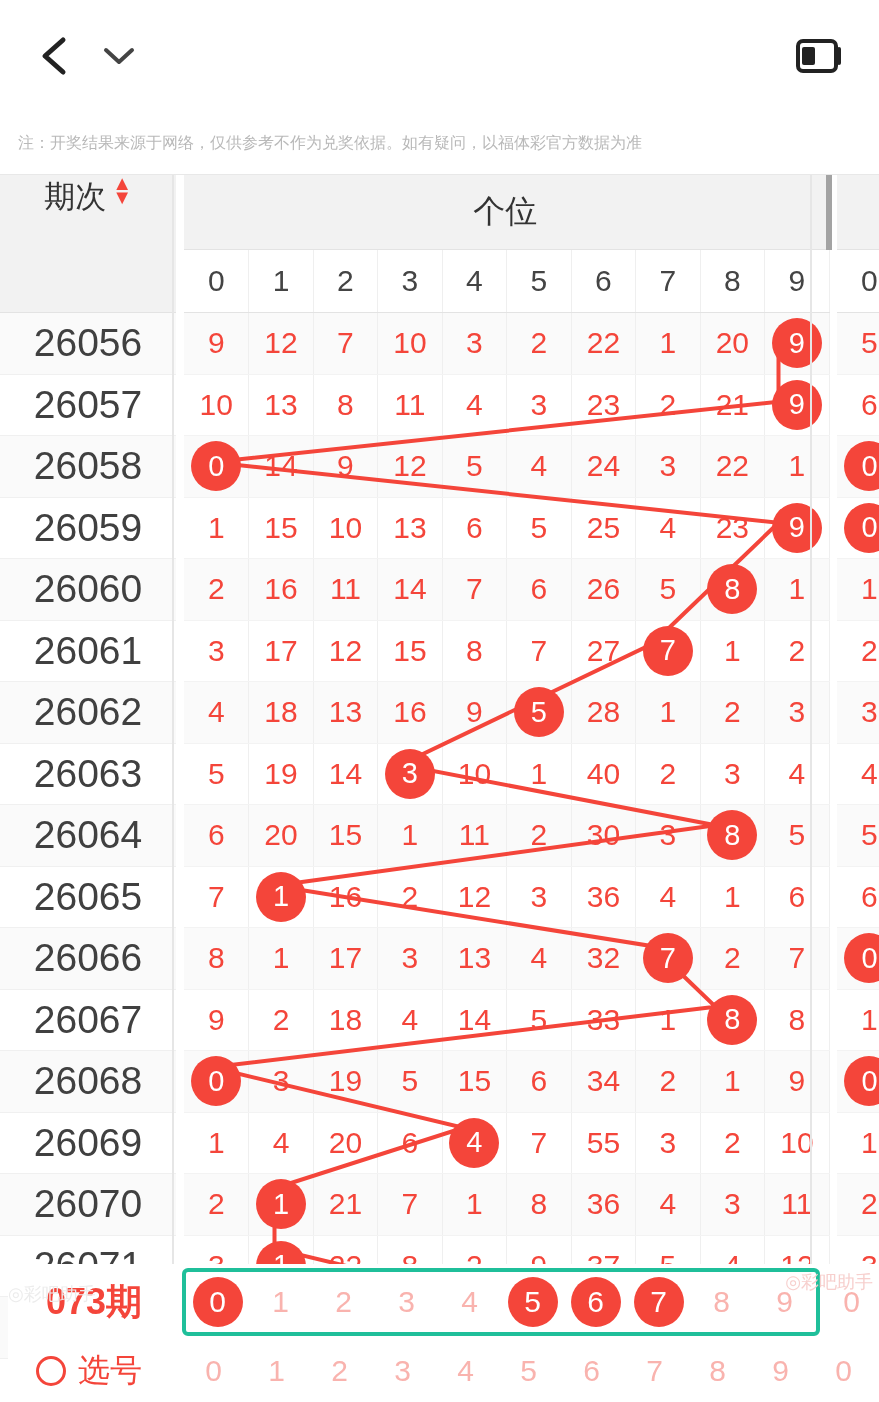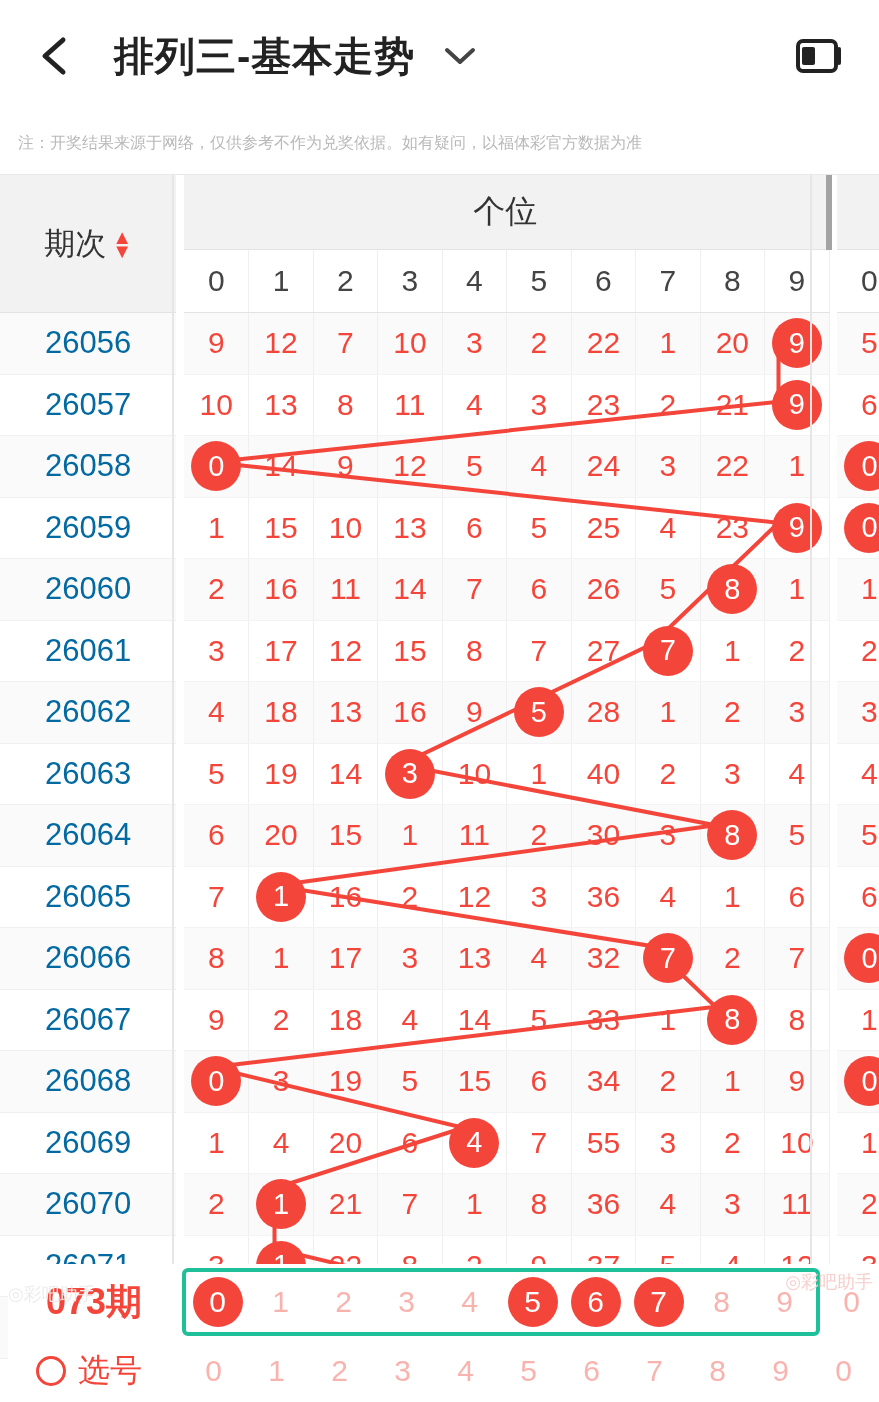--- a/index.html
+++ b/index.html
@@ -95,22 +95,22 @@
   }
   thead .hdr{
     height:62px;
     font-size:30px;
     color:#444;
     background:#fff;
     border-bottom:1px solid #e3e3e3;
     border-right:1px solid #efefef;
   }
   .period-cell{
-    font-size:31px;
-    color:#0369a1;
+    font-size:39px;
+    color:#404040;
     background:#fff;
     border-right:none;
     border-bottom:1px solid #f0f0f0;
   }
   tbody tr.alt .period-cell{background:#fafafa;}
   tbody tr.alt td.num{background:#fafafa;}
   td.num{
     height:60.5px;
     font-size:30px;
     color:#f4453a;
@@ -123,21 +123,21 @@
   td.num.ball .v{
     display:inline-flex;
     width:50px;height:50px;
     border-radius:50%;
     background:#f4453a;
     color:#fff;
     align-items:center;justify-content:center;
     font-size:29px;
   }
   .period-head{
-    display:flex;align-items:center;justify-content:center;
+    display:flex;align-items:flex-start;justify-content:center;
     gap:6px;
     font-size:31px;color:#333;
     height:136px;
   }
   .sortbox{display:flex;flex-direction:column;justify-content:center;line-height:0.7;}
   .sortbox .up{color:#f4453a;font-size:20px;}
   .sortbox .dn{color:#f4453a;font-size:20px;}
 
   
   .lines{
@@ -240,21 +240,20 @@
 </style>
 </head>
 <body>
 
 <div class="header">
   <div class="back-icon">
     <svg width="34" height="44" viewBox="0 0 34 44" aria-hidden="true">
       <polyline points="26,6 8,22 26,38" fill="none" stroke="#222" stroke-width="5" stroke-linecap="round" stroke-linejoin="round"></polyline>
     </svg>
   </div>
-  <div class="title">排列三-基本走势</div>
   <div class="chev">
     <svg width="34" height="22" viewBox="0 0 34 22" aria-hidden="true">
       <polyline points="4,5 17,17 30,5" fill="none" stroke="#444" stroke-width="4" stroke-linecap="round" stroke-linejoin="round"></polyline>
     </svg>
   </div>
   <div class="header-right">
     <svg width="50" height="46" viewBox="0 0 50 46" aria-hidden="true">
       <rect x="6" y="8" width="38" height="30" rx="5" fill="none" stroke="#222" stroke-width="4"></rect>
       <rect x="10" y="14" width="13" height="18" rx="2" fill="#222"></rect>
       <line x1="47" y1="16" x2="47" y2="30" stroke="#222" stroke-width="4" stroke-linecap="round"></line>

